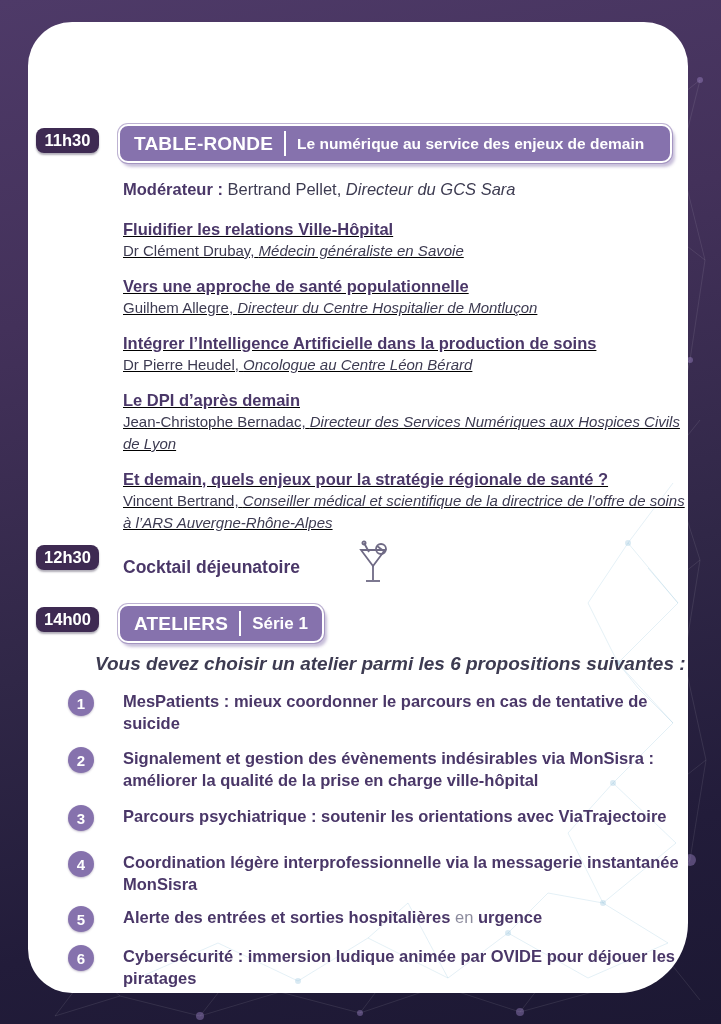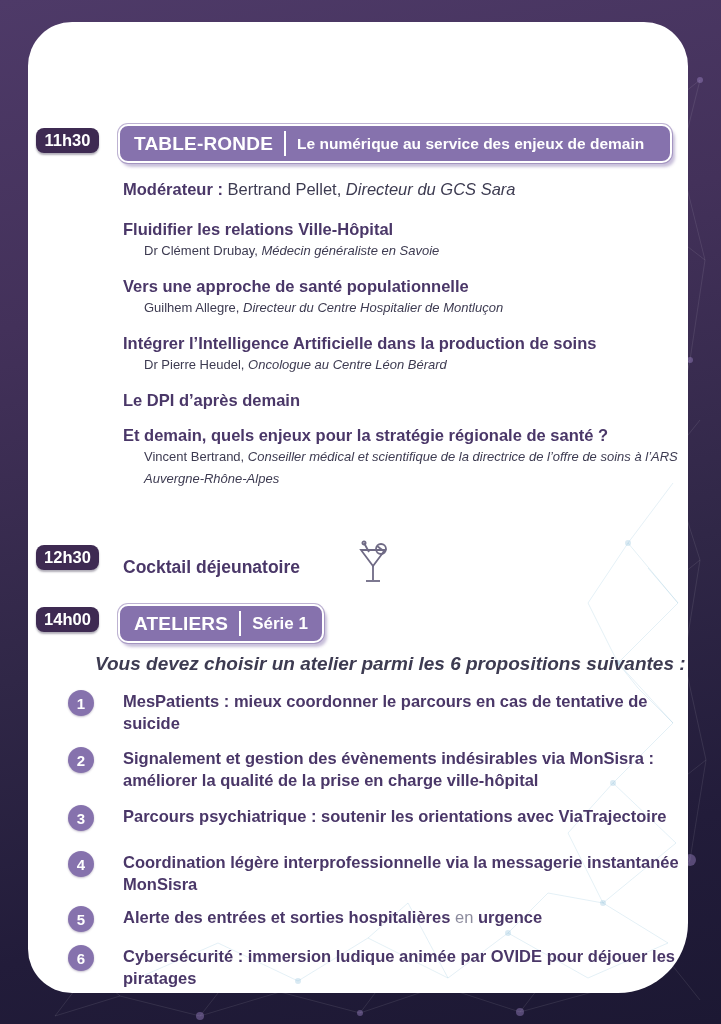--- a/index.html
+++ b/index.html
@@ -37,23 +37,23 @@
     color:#ffffff; white-space:nowrap;
   }
   .header-badge .type { font-weight:bold; font-size:19px; letter-spacing:0.2px; }
   .header-badge .divider { width:2px; height:25px; background:#ffffff; margin:0 11px; }
   .header-badge .subtitle { font-weight:bold; font-size:15.5px; }
 
   #moderator { position:absolute; left:123px; top:180px; z-index:2; font-size:16.5px; color:#3d3b51; }
   #moderator .label { color:#4a3768; font-weight:bold; }
 
   #sessions { position:absolute; left:123px; top:218px; width:567px; z-index:2; }
-  .session { margin-bottom:13px; }
+  .session { margin-bottom:13px;text-decoration:underline; }
   .session-title { color:#4a3768; font-weight:bold; font-size:16.5px; line-height:22px; }
-  .session-speaker { color:#3d3b51; font-size:13px; line-height:22px;margin-left:21px; }
+  .session-speaker { color:#3d3b51; font-size:15px; line-height:22px; }
   .session-speaker i { font-style:italic; }
 
   #cocktail-row { position:absolute; left:123px; top:544px; z-index:2; display:flex; align-items:center;gap:40px; }
   #cocktail-title { color:#4a3768; font-weight:bold; font-size:17.5px; }
   #cocktail-icon { margin-left:14px; transform:translateY(-4px); }
 
   #instruction { position:absolute; left:95px; top:653px; z-index:2;
     font-style:italic; font-size:19px; color:#3d3b51;font-weight:bold; }
 
   #items { position:absolute; left:68px; top:690px; width:622px; z-index:2; }
@@ -153,20 +153,24 @@
     </div>
     <div class="session">
       <p class="session-title">Intégrer l’Intelligence Artificielle dans la production de soins</p>
       <p class="session-speaker">
         <span>Dr Pierre Heudel,</span>
         <i>Oncologue au Centre Léon Bérard</i>
       </p>
     </div>
     <div class="session">
       <p class="session-title">Le DPI d’après demain</p>
+      <p class="session-speaker">
+        <span>Jean-Christophe Bernadac,</span>
+        <i>Directeur des Services Numériques aux Hospices Civils de Lyon</i>
+      </p>
     </div>
     <div class="session">
       <p class="session-title">Et demain, quels enjeux pour la stratégie régionale de santé ?</p>
       <p class="session-speaker">
         <span>Vincent Bertrand,</span>
         <i>Conseiller médical et scientifique de la directrice de l’offre de soins à l’ARS Auvergne-Rhône-Alpes</i>
       </p>
     </div>
   </div>
 

